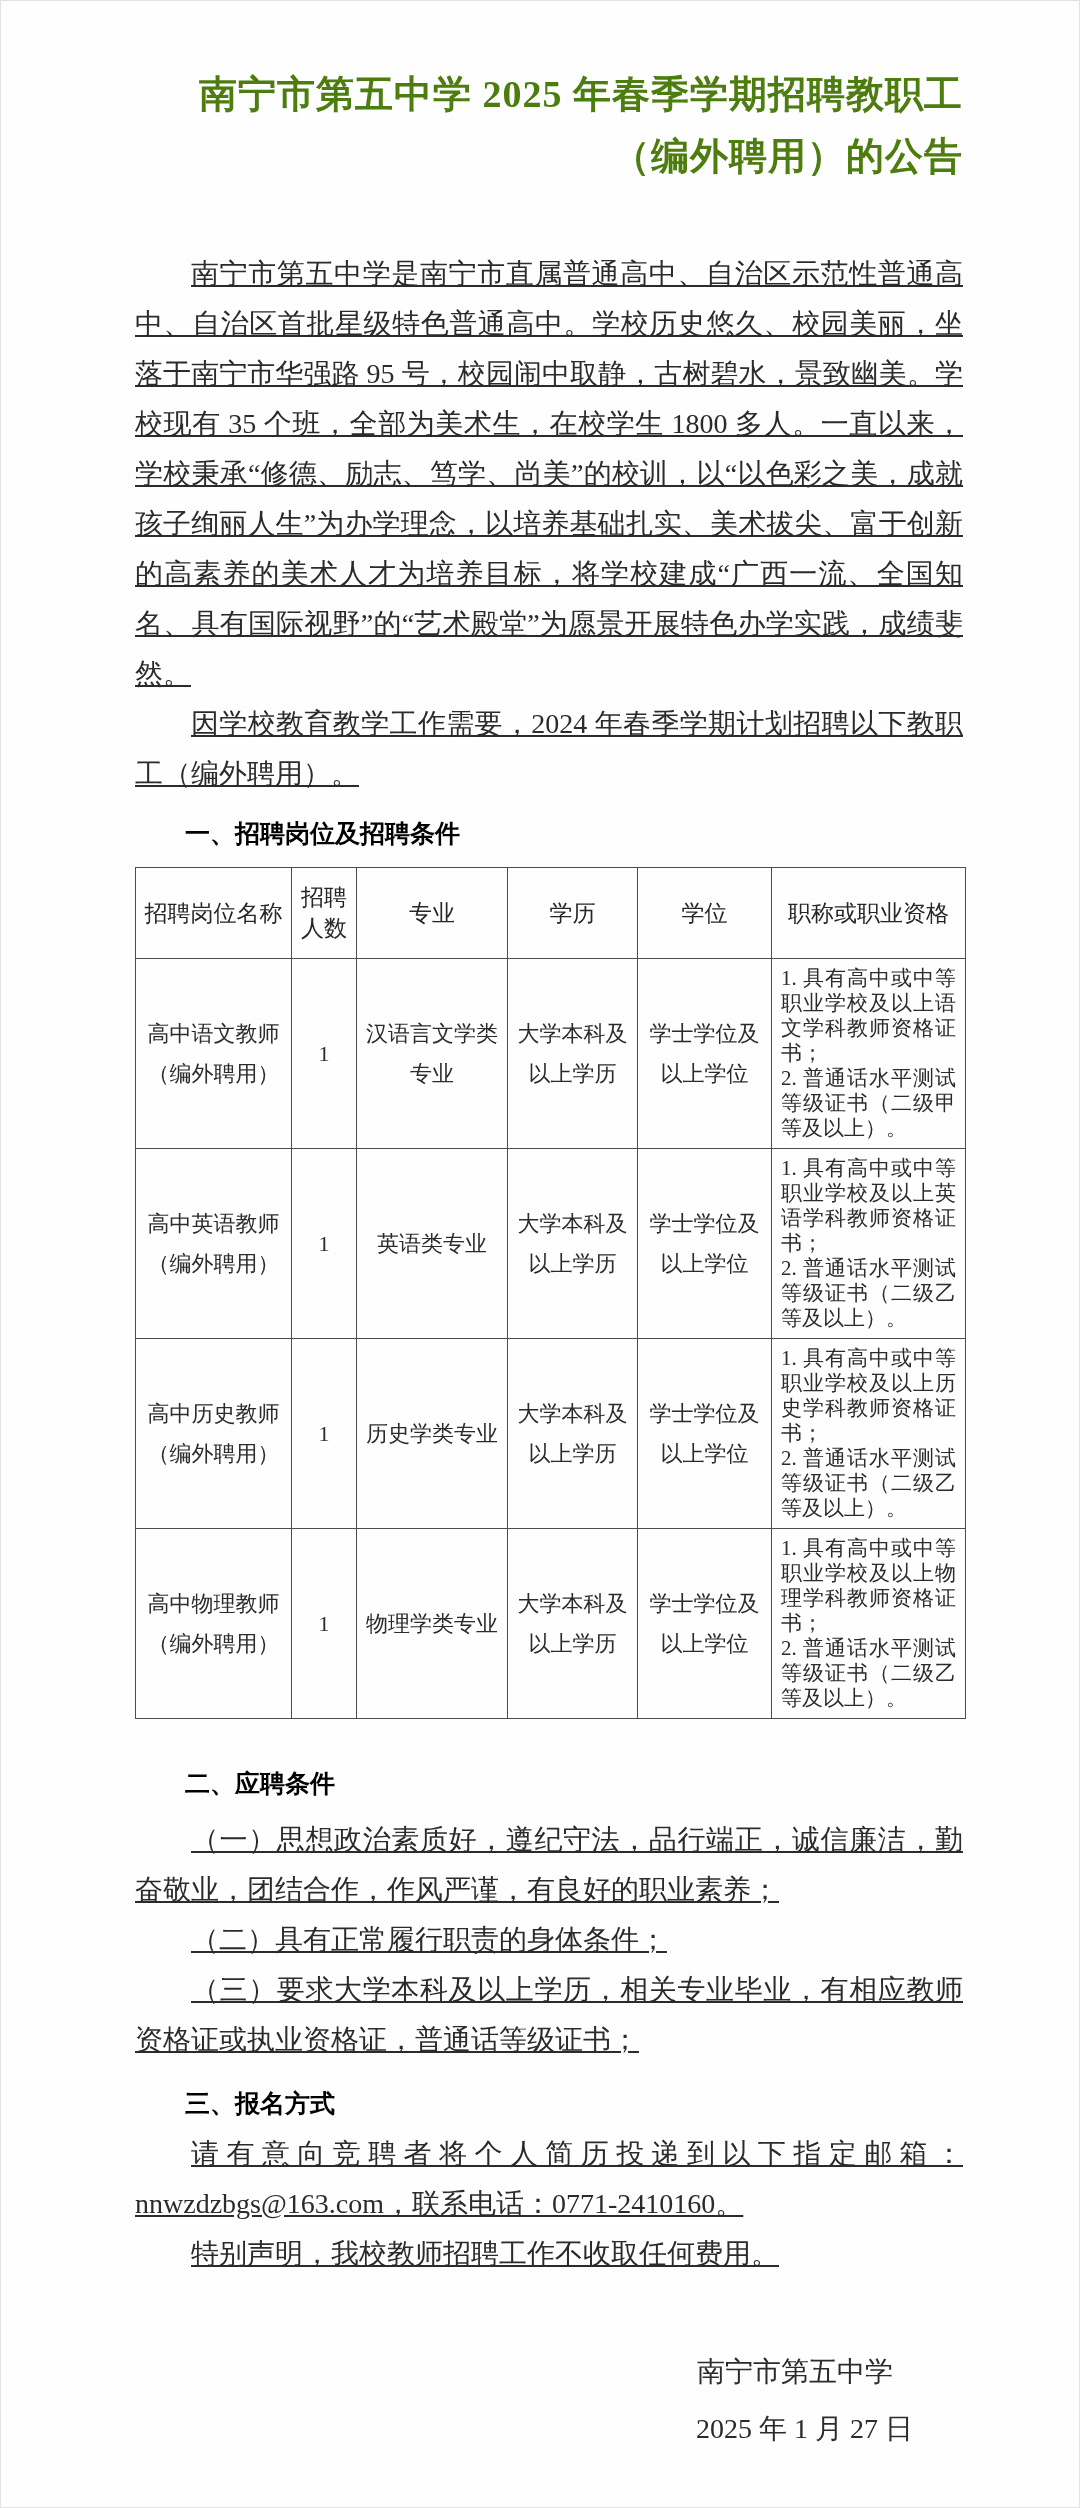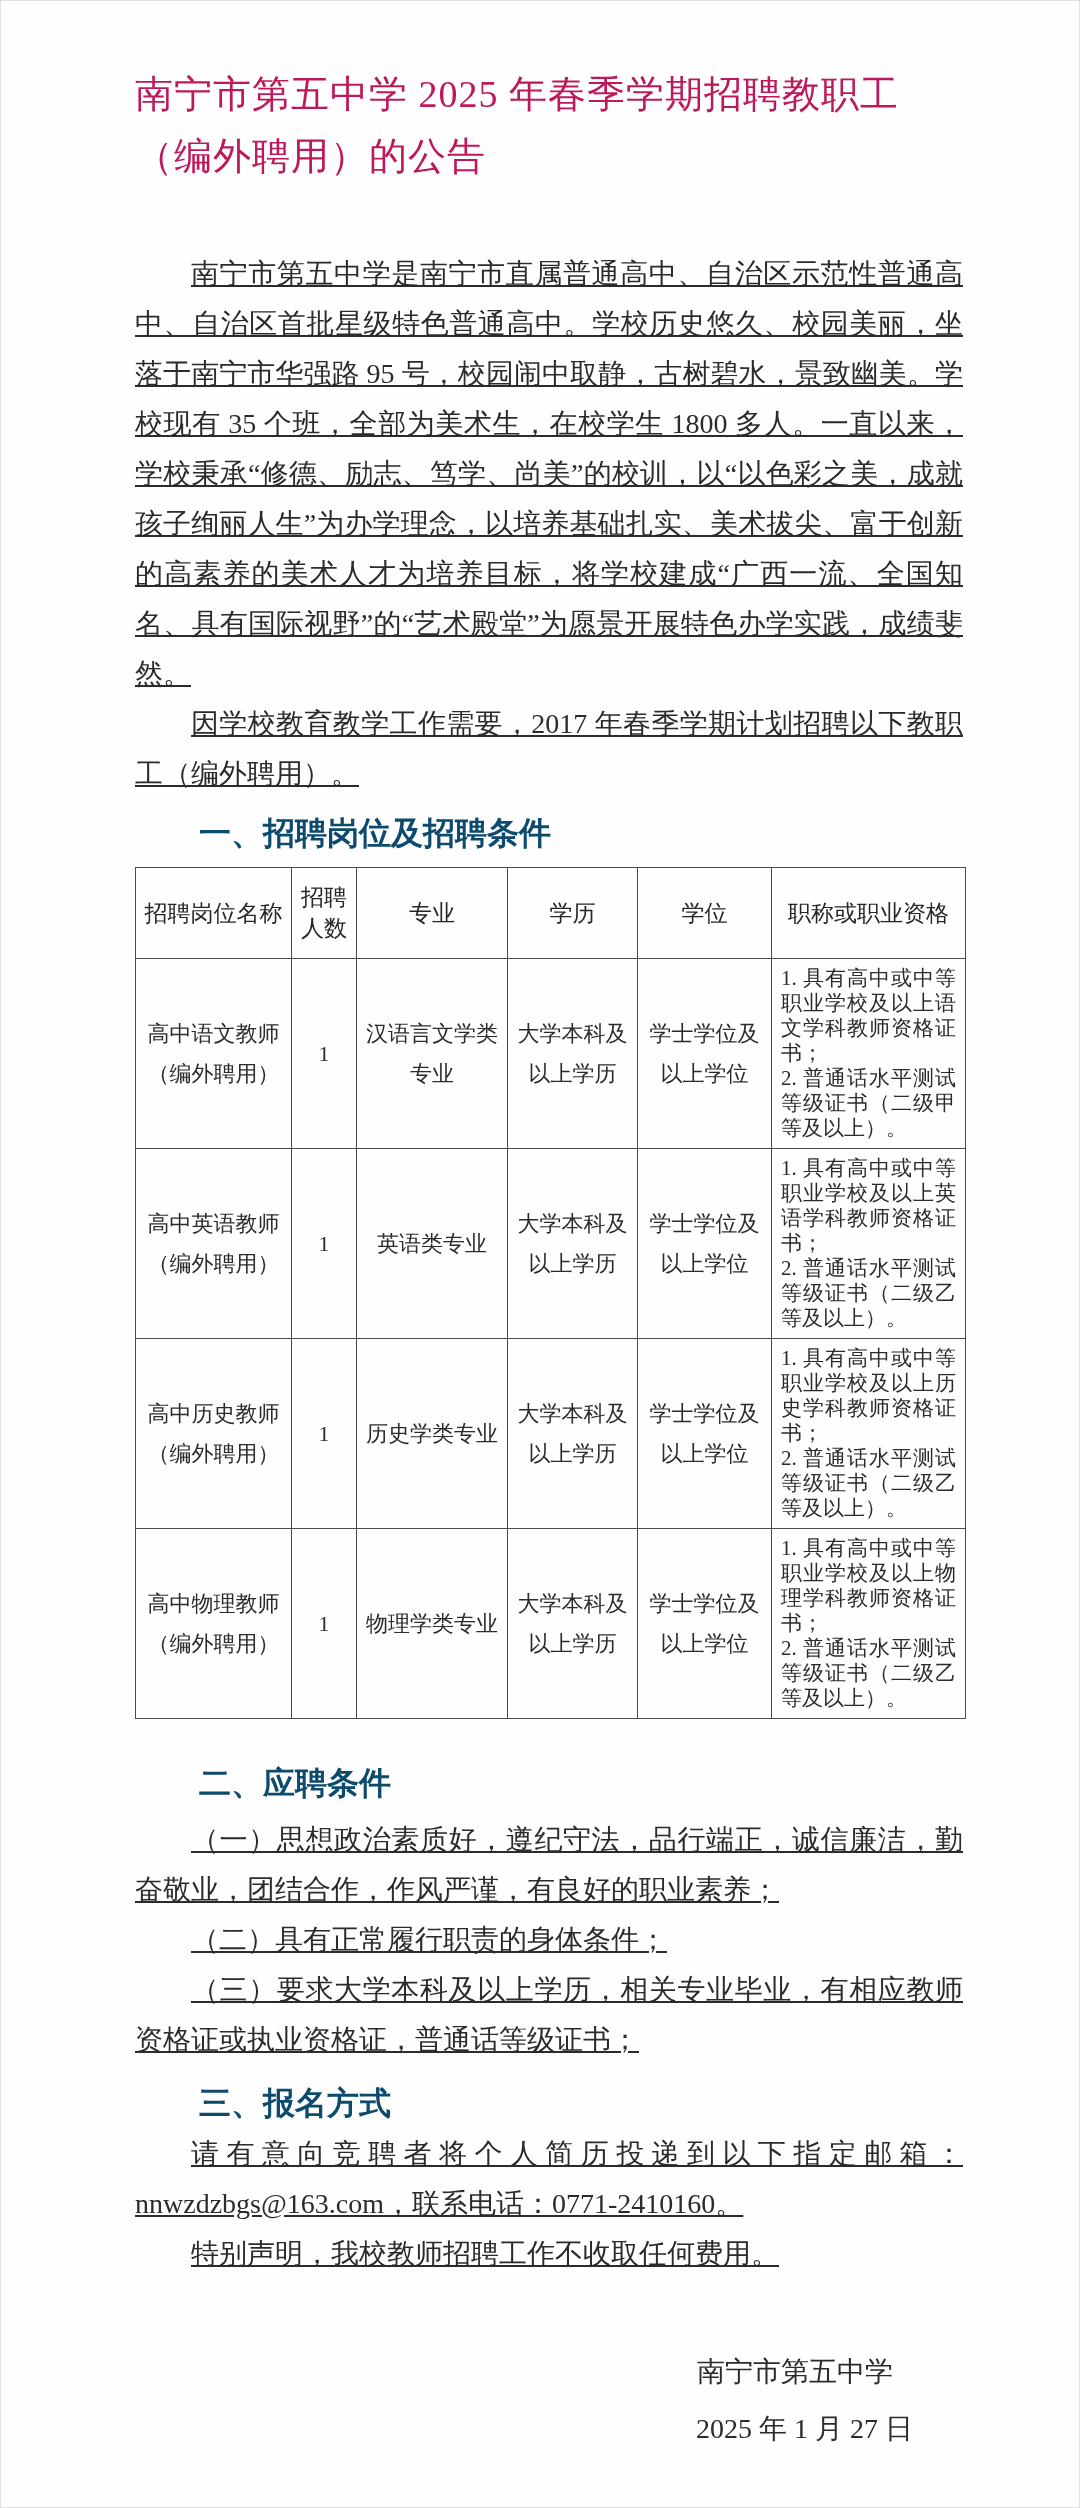--- a/index.html
+++ b/index.html
@@ -10,43 +10,43 @@
     background:#fefefe;
     box-sizing:border-box;
     padding:50px 116px 0 134px;
     border:1px solid #e2e2e2;
     overflow:hidden;
     font-family:"Liberation Serif","DejaVu Serif",serif;
     color:#2b2b2b;
     -webkit-font-smoothing:antialiased;
   }
   .title {
-    text-align:left;
-    font-weight:normal;
-    color:#be185d;
+    text-align:right;
+    font-weight:bold;
+    color:#4d7c0f;
     font-size:38px;
     line-height:62px;
     letter-spacing:1px;
     margin-top:12px;
   }
   .body-p {
     font-size:28px;
     line-height:50px;
     text-align:justify;
     text-indent:2em;
     margin:0;
     text-decoration:underline;
   }
   .intro { margin-top:62px; }
   .sec-heading {
     font-family:"Liberation Sans","DejaVu Sans",sans-serif;
     font-weight:700;
-    font-size:32px;
+    font-size:25px;
     line-height:44px;
-    color:#0c4a6e;
+    color:#000000;
     padding-left:2em;
   }
   .h-positions { margin-top:12px; margin-bottom:12px; }
   .h-requirements { margin-top:42px; margin-bottom:10px; }
   .h-apply { margin-top:16px; margin-bottom:4px; }
   table.positions {
     border-collapse:collapse;
     table-layout:fixed;
     width:830px;
   }
@@ -93,21 +93,21 @@
 <body>
 
 <div class="page">
 
   <div class="title">
     <div>南宁市第五中学 2025 年春季学期招聘教职工</div>
     <div>（编外聘用）的公告</div>
   </div>
 
   <p class="body-p intro">南宁市第五中学是南宁市直属普通高中、自治区示范性普通高中、自治区首批星级特色普通高中。学校历史悠久、校园美丽，坐落于南宁市华强路 95 号，校园闹中取静，古树碧水，景致幽美。学校现有 35 个班，全部为美术生，在校学生 1800 多人。一直以来，学校秉承“修德、励志、笃学、尚美”的校训，以“以色彩之美，成就孩子绚丽人生”为办学理念，以培养基础扎实、美术拔尖、富于创新的高素养的美术人才为培养目标，将学校建成“广西一流、全国知名、具有国际视野”的“艺术殿堂”为愿景开展特色办学实践，成绩斐然。</p>
-  <p class="body-p">因学校教育教学工作需要，2017 年春季学期计划招聘以下教职工（编外聘用）。</p>
+  <p class="body-p">因学校教育教学工作需要，2024 年春季学期计划招聘以下教职工（编外聘用）。</p>
 
   <div class="sec-heading h-positions">一、招聘岗位及招聘条件</div>
 
   <table class="positions">
     <colgroup>
       <col style="width:156px">
         <col style="width:65px">
         <col style="width:151px">
       <col style="width:130px">
         <col style="width:134px">

